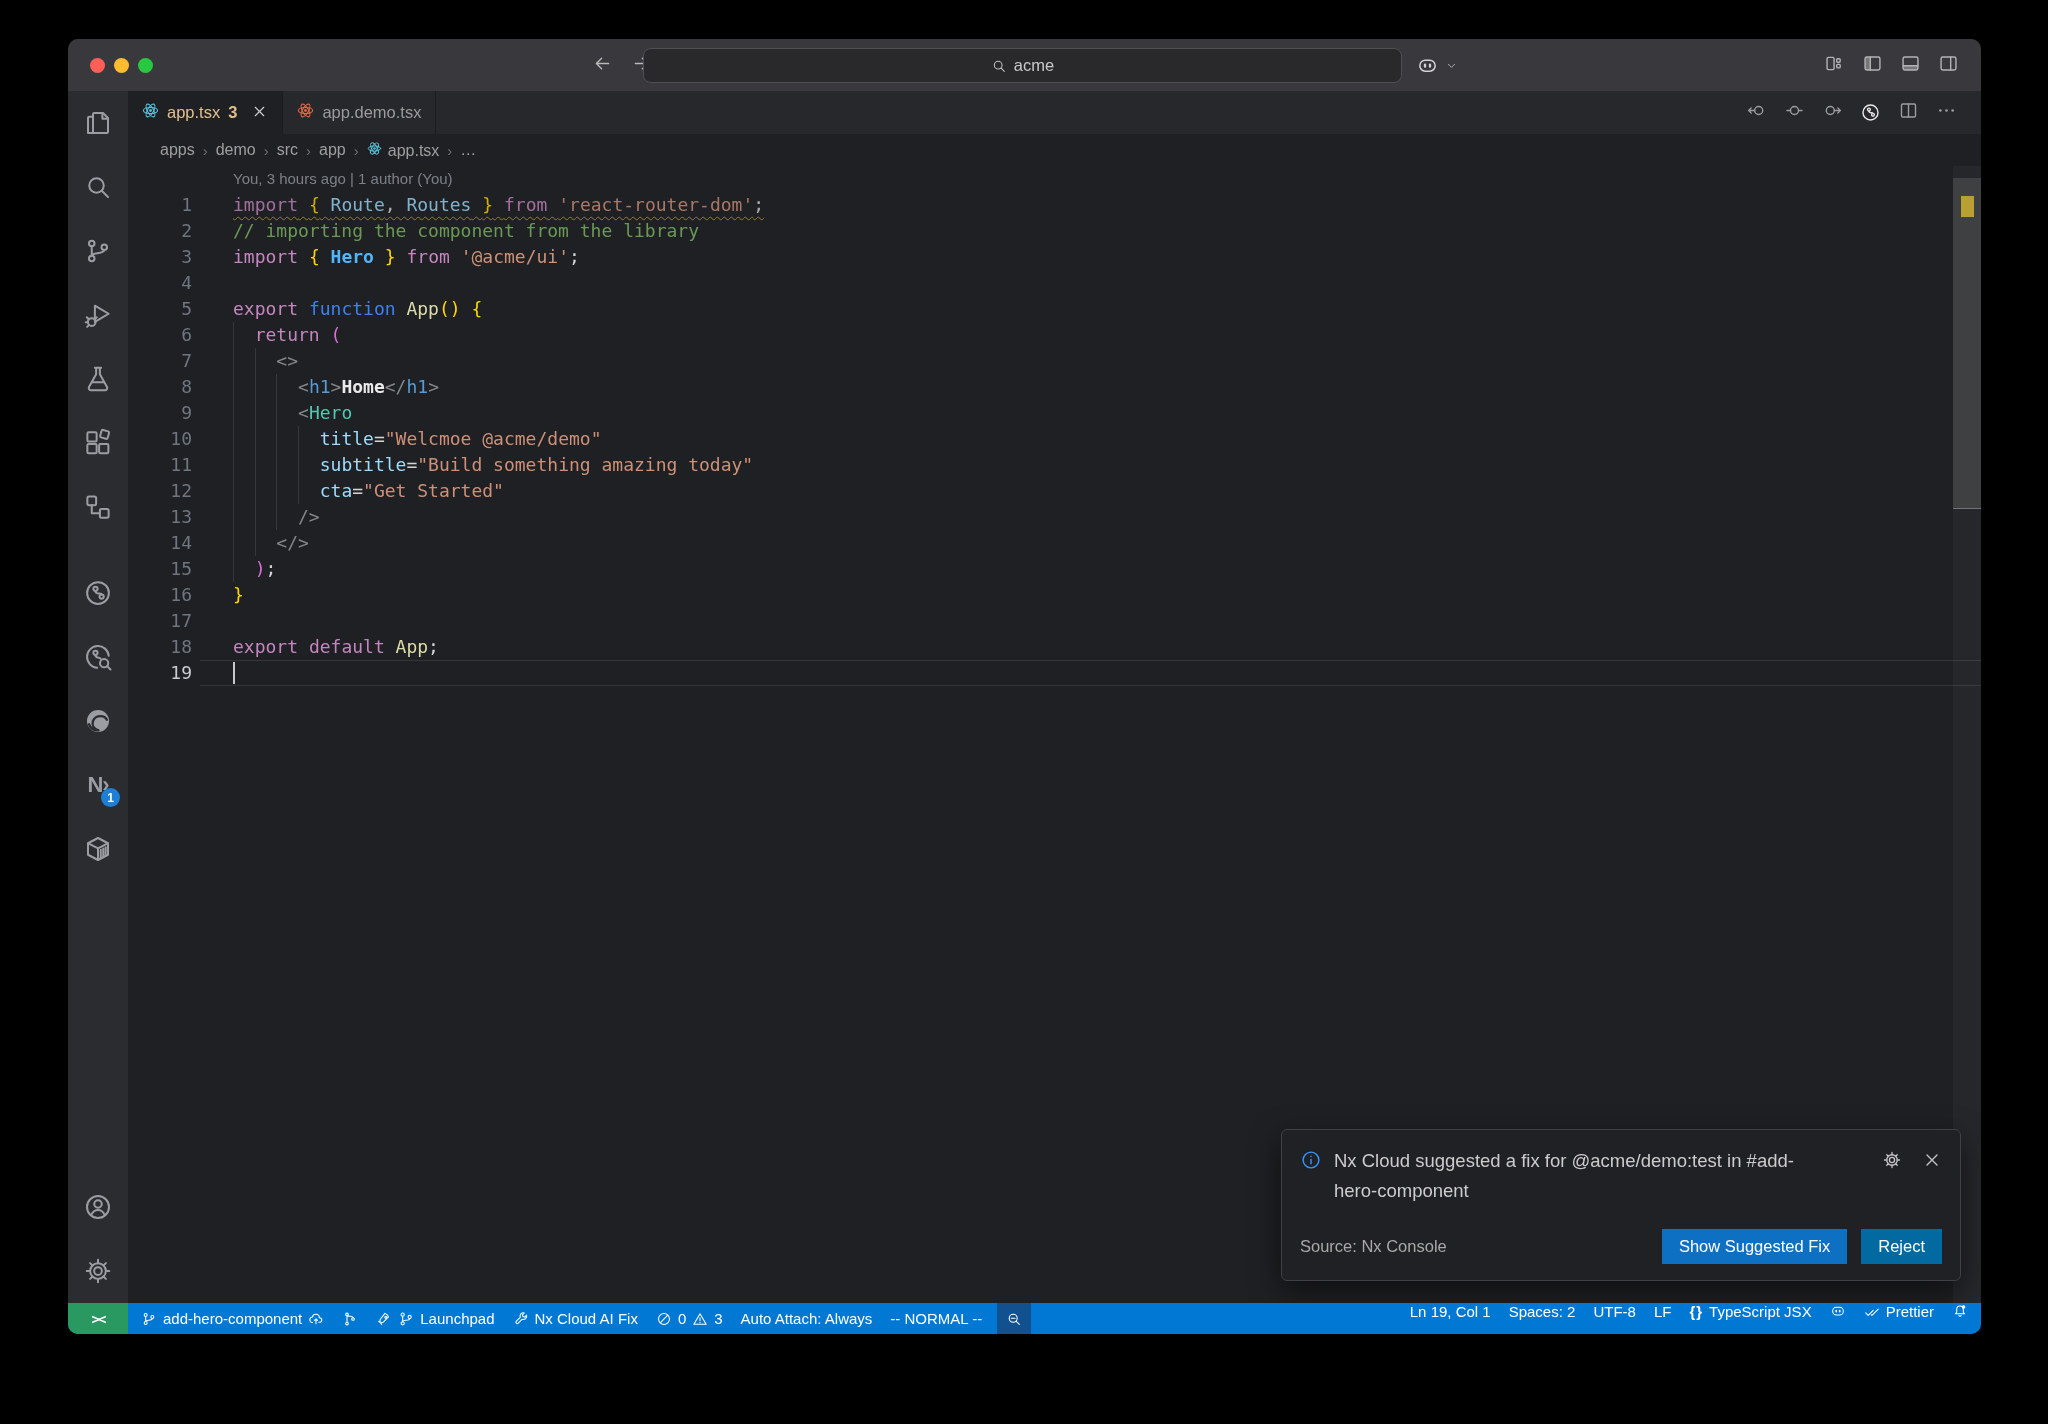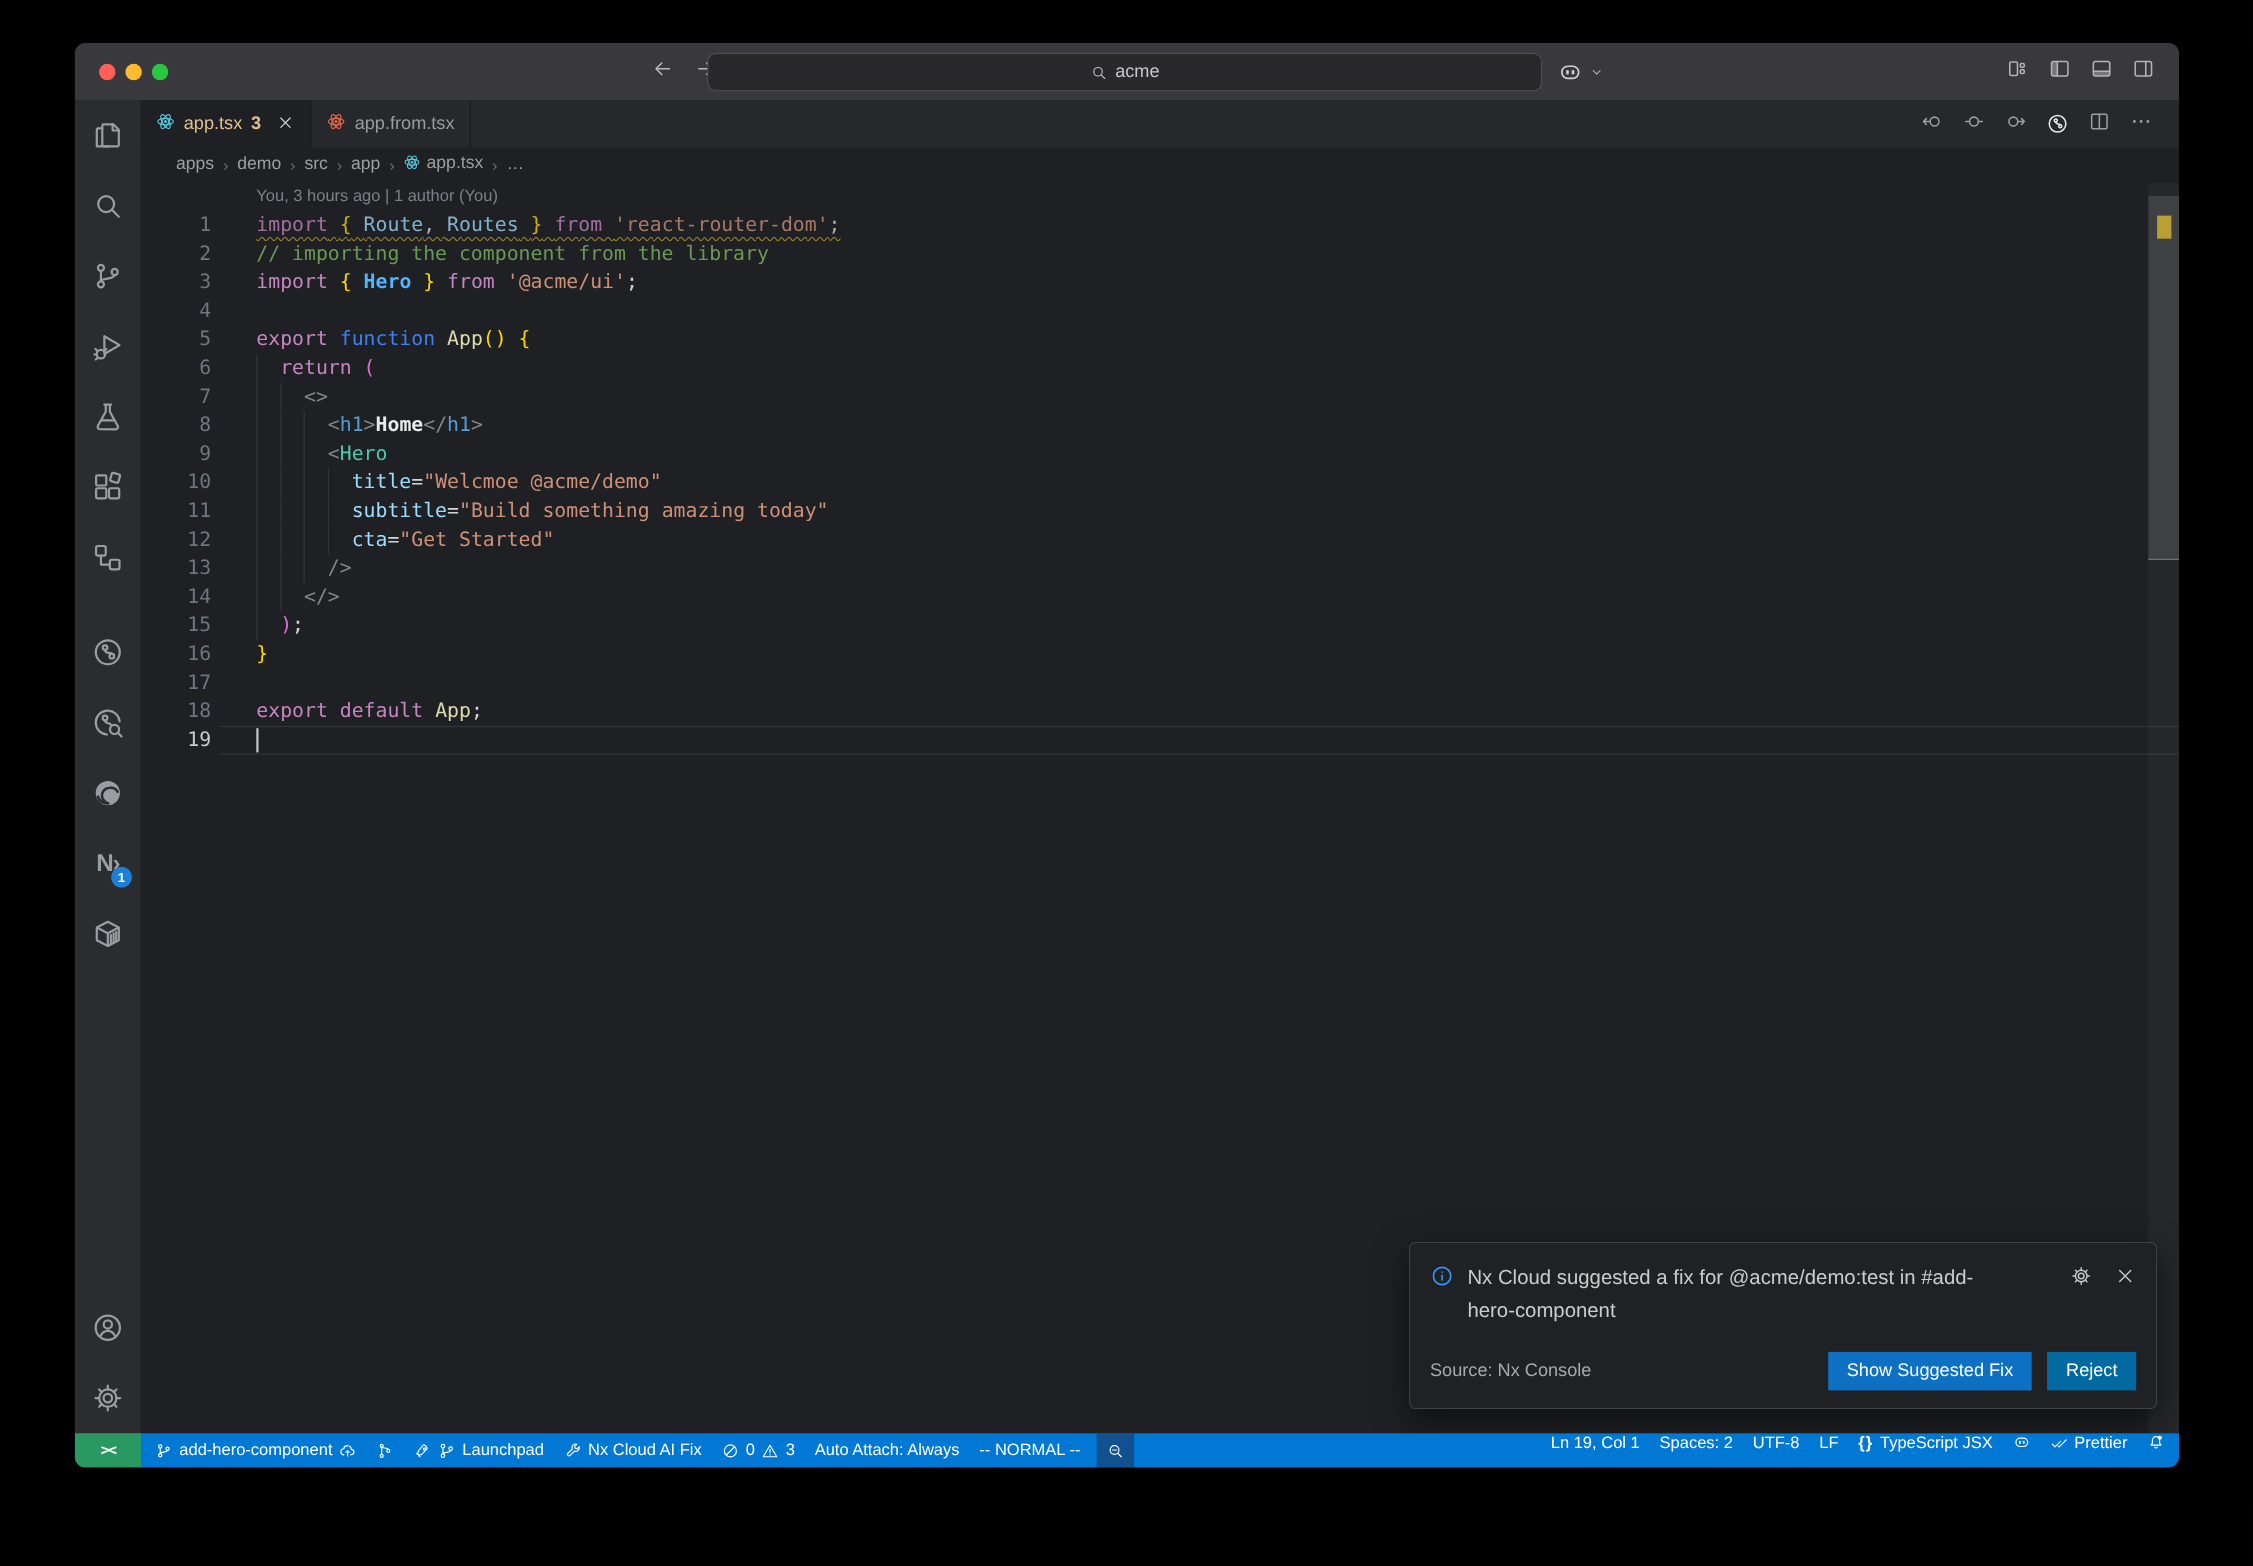--- a/index.html
+++ b/index.html
@@ -41,21 +41,21 @@
   .tab.active{background:#1F2023;}
   .tab .icon{font-size:17px}
   .tab .close{font-size:14px;color:#CFCFCF;margin-left:6px}
   .tab-badge{font-weight:600}
   .tab-actions{margin-left:auto;display:flex;align-items:center;gap:17px;padding-right:24px;color:#9D9D9D;}
   .tab-actions .icon{font-size:21px}
   .tab-actions .icon.bright{color:#E8E8E8}
   .breadcrumb{height:32px;display:flex;align-items:center;padding-left:32px;color:#9F9F9F;font-size:16px;gap:8px;flex:0 0 auto;}
   .breadcrumb .sep{color:#6F6F6F;font-size:15px}
   .breadcrumb .icon{font-size:15px}
-  .crumb{display:flex;align-items:flex-start;gap:6px}
+  .crumb{display:flex;align-items:flex-end;gap:6px}
   
   .code-area{flex:1;position:relative;overflow:hidden;font-family:"DejaVu Sans Mono",monospace;font-size:18px;}
   .blame{height:26px;line-height:26px;margin-left:105px;color:#7B8089;font-size:15px;font-family:"Liberation Sans",sans-serif;}
   .code-line{display:flex;height:26px;position:relative;}
   .gutter{width:64px;text-align:right;color:#6E7681;line-height:26px;flex:0 0 auto;}
   .code-line.current .gutter{color:#C9CDD3}
   .line-content{position:relative;margin-left:41px;white-space:pre;line-height:26px;flex:1;}
   .guide{position:absolute;top:0;bottom:0;width:1px;background:#35373B;}
   .code-line.current::after{content:'';position:absolute;left:72px;right:0;top:0;bottom:0;
     border-top:1px solid #33353A;border-bottom:1px solid #33353A;pointer-events:none;}
@@ -324,21 +324,21 @@
           </div>
           <div class="tab">
             <span style="color:#E06A4A"><span class="icon ">
                 <svg viewBox="0 0 24 24" fill="none" stroke="currentColor" stroke-width="1.6" stroke-linecap="round" stroke-linejoin="round">
                   <circle cx="12" cy="12" r="2" fill="currentColor" stroke="none"></circle>
                   <ellipse cx="12" cy="12" rx="10" ry="4.2"></ellipse>
                   <ellipse cx="12" cy="12" rx="10" ry="4.2" transform="rotate(60 12 12)"></ellipse>
                   <ellipse cx="12" cy="12" rx="10" ry="4.2" transform="rotate(120 12 12)"></ellipse>
                 </svg>
               </span></span>
-            <span style="color:#9B9B9B">app.from.tsx</span>
+            <span style="color:#9B9B9B">app.demo.tsx</span>
           </div>
         <div class="tab-actions" id="tab-actions">
             <span class=""><span class="icon ">
                 <svg viewBox="0 0 24 24" fill="none" stroke="currentColor" stroke-width="1.6" stroke-linecap="round" stroke-linejoin="round">
                   <circle cx="14.5" cy="12" r="4.6"></circle>
                   <path d="M9.9 12H3M6 9l-3 3 3 3"></path>
                 </svg>
               </span></span>
             <span class=""><span class="icon ">
                 <svg viewBox="0 0 24 24" fill="none" stroke="currentColor" stroke-width="1.6" stroke-linecap="round" stroke-linejoin="round">

